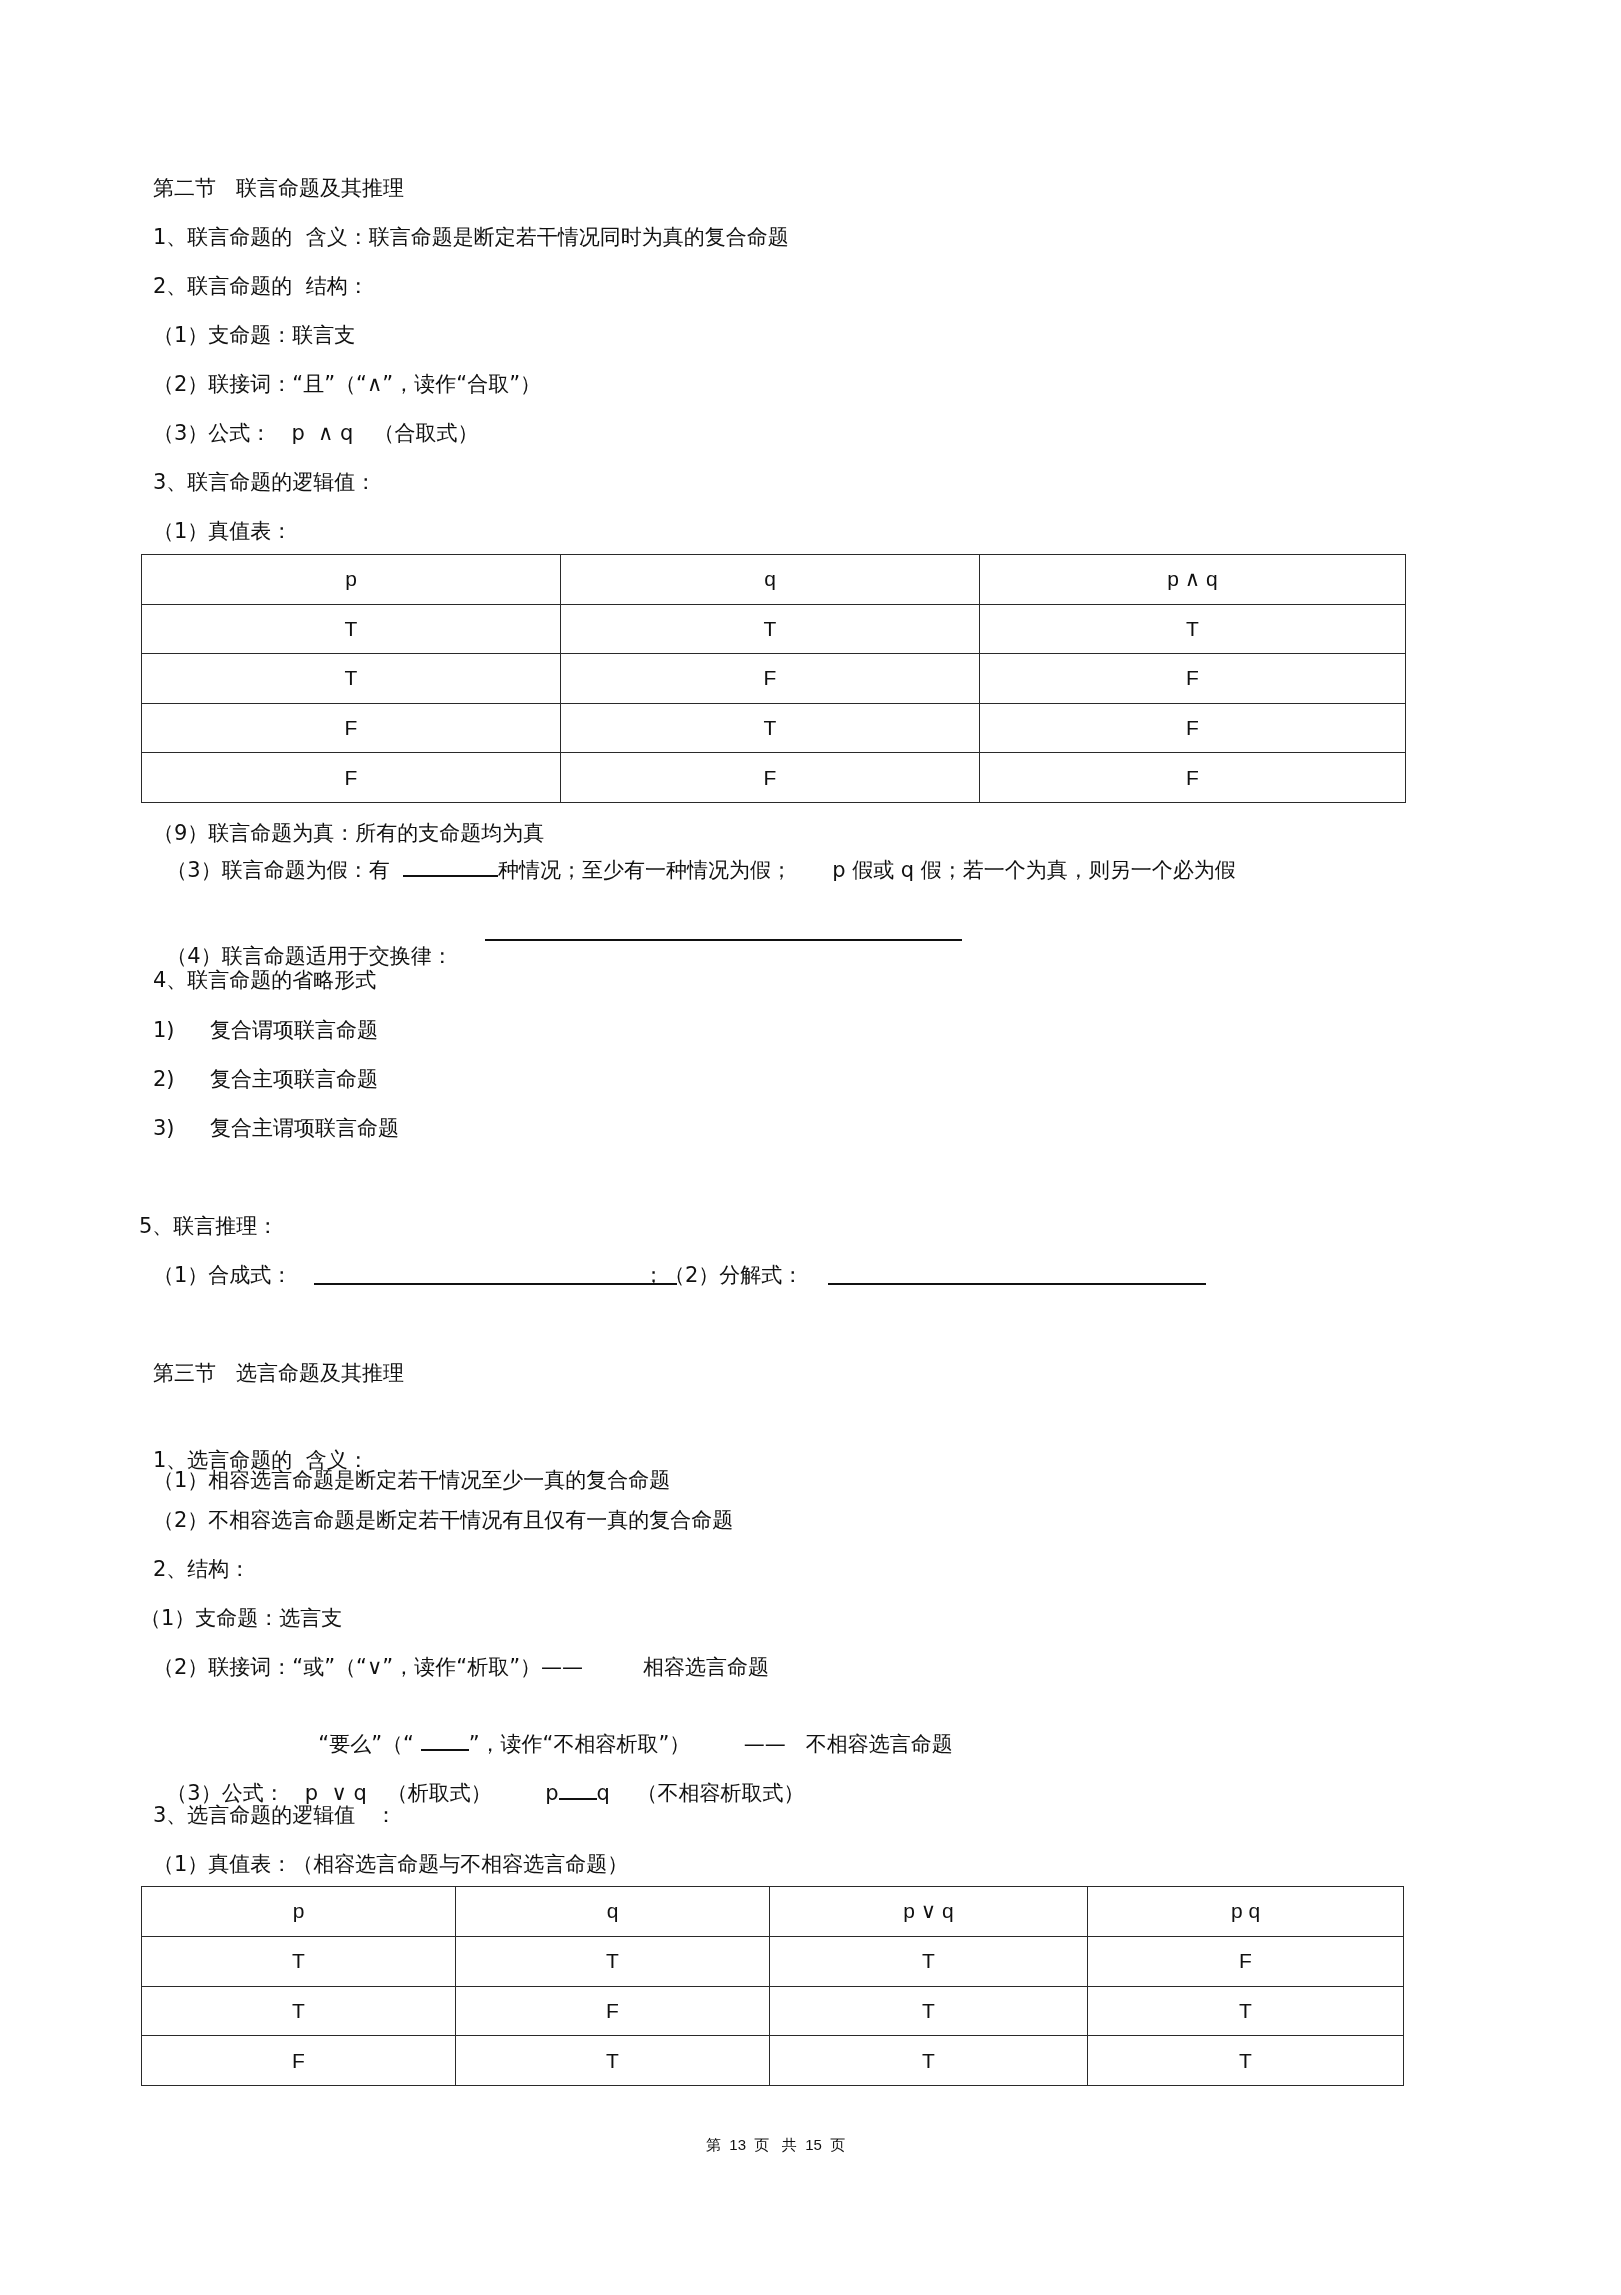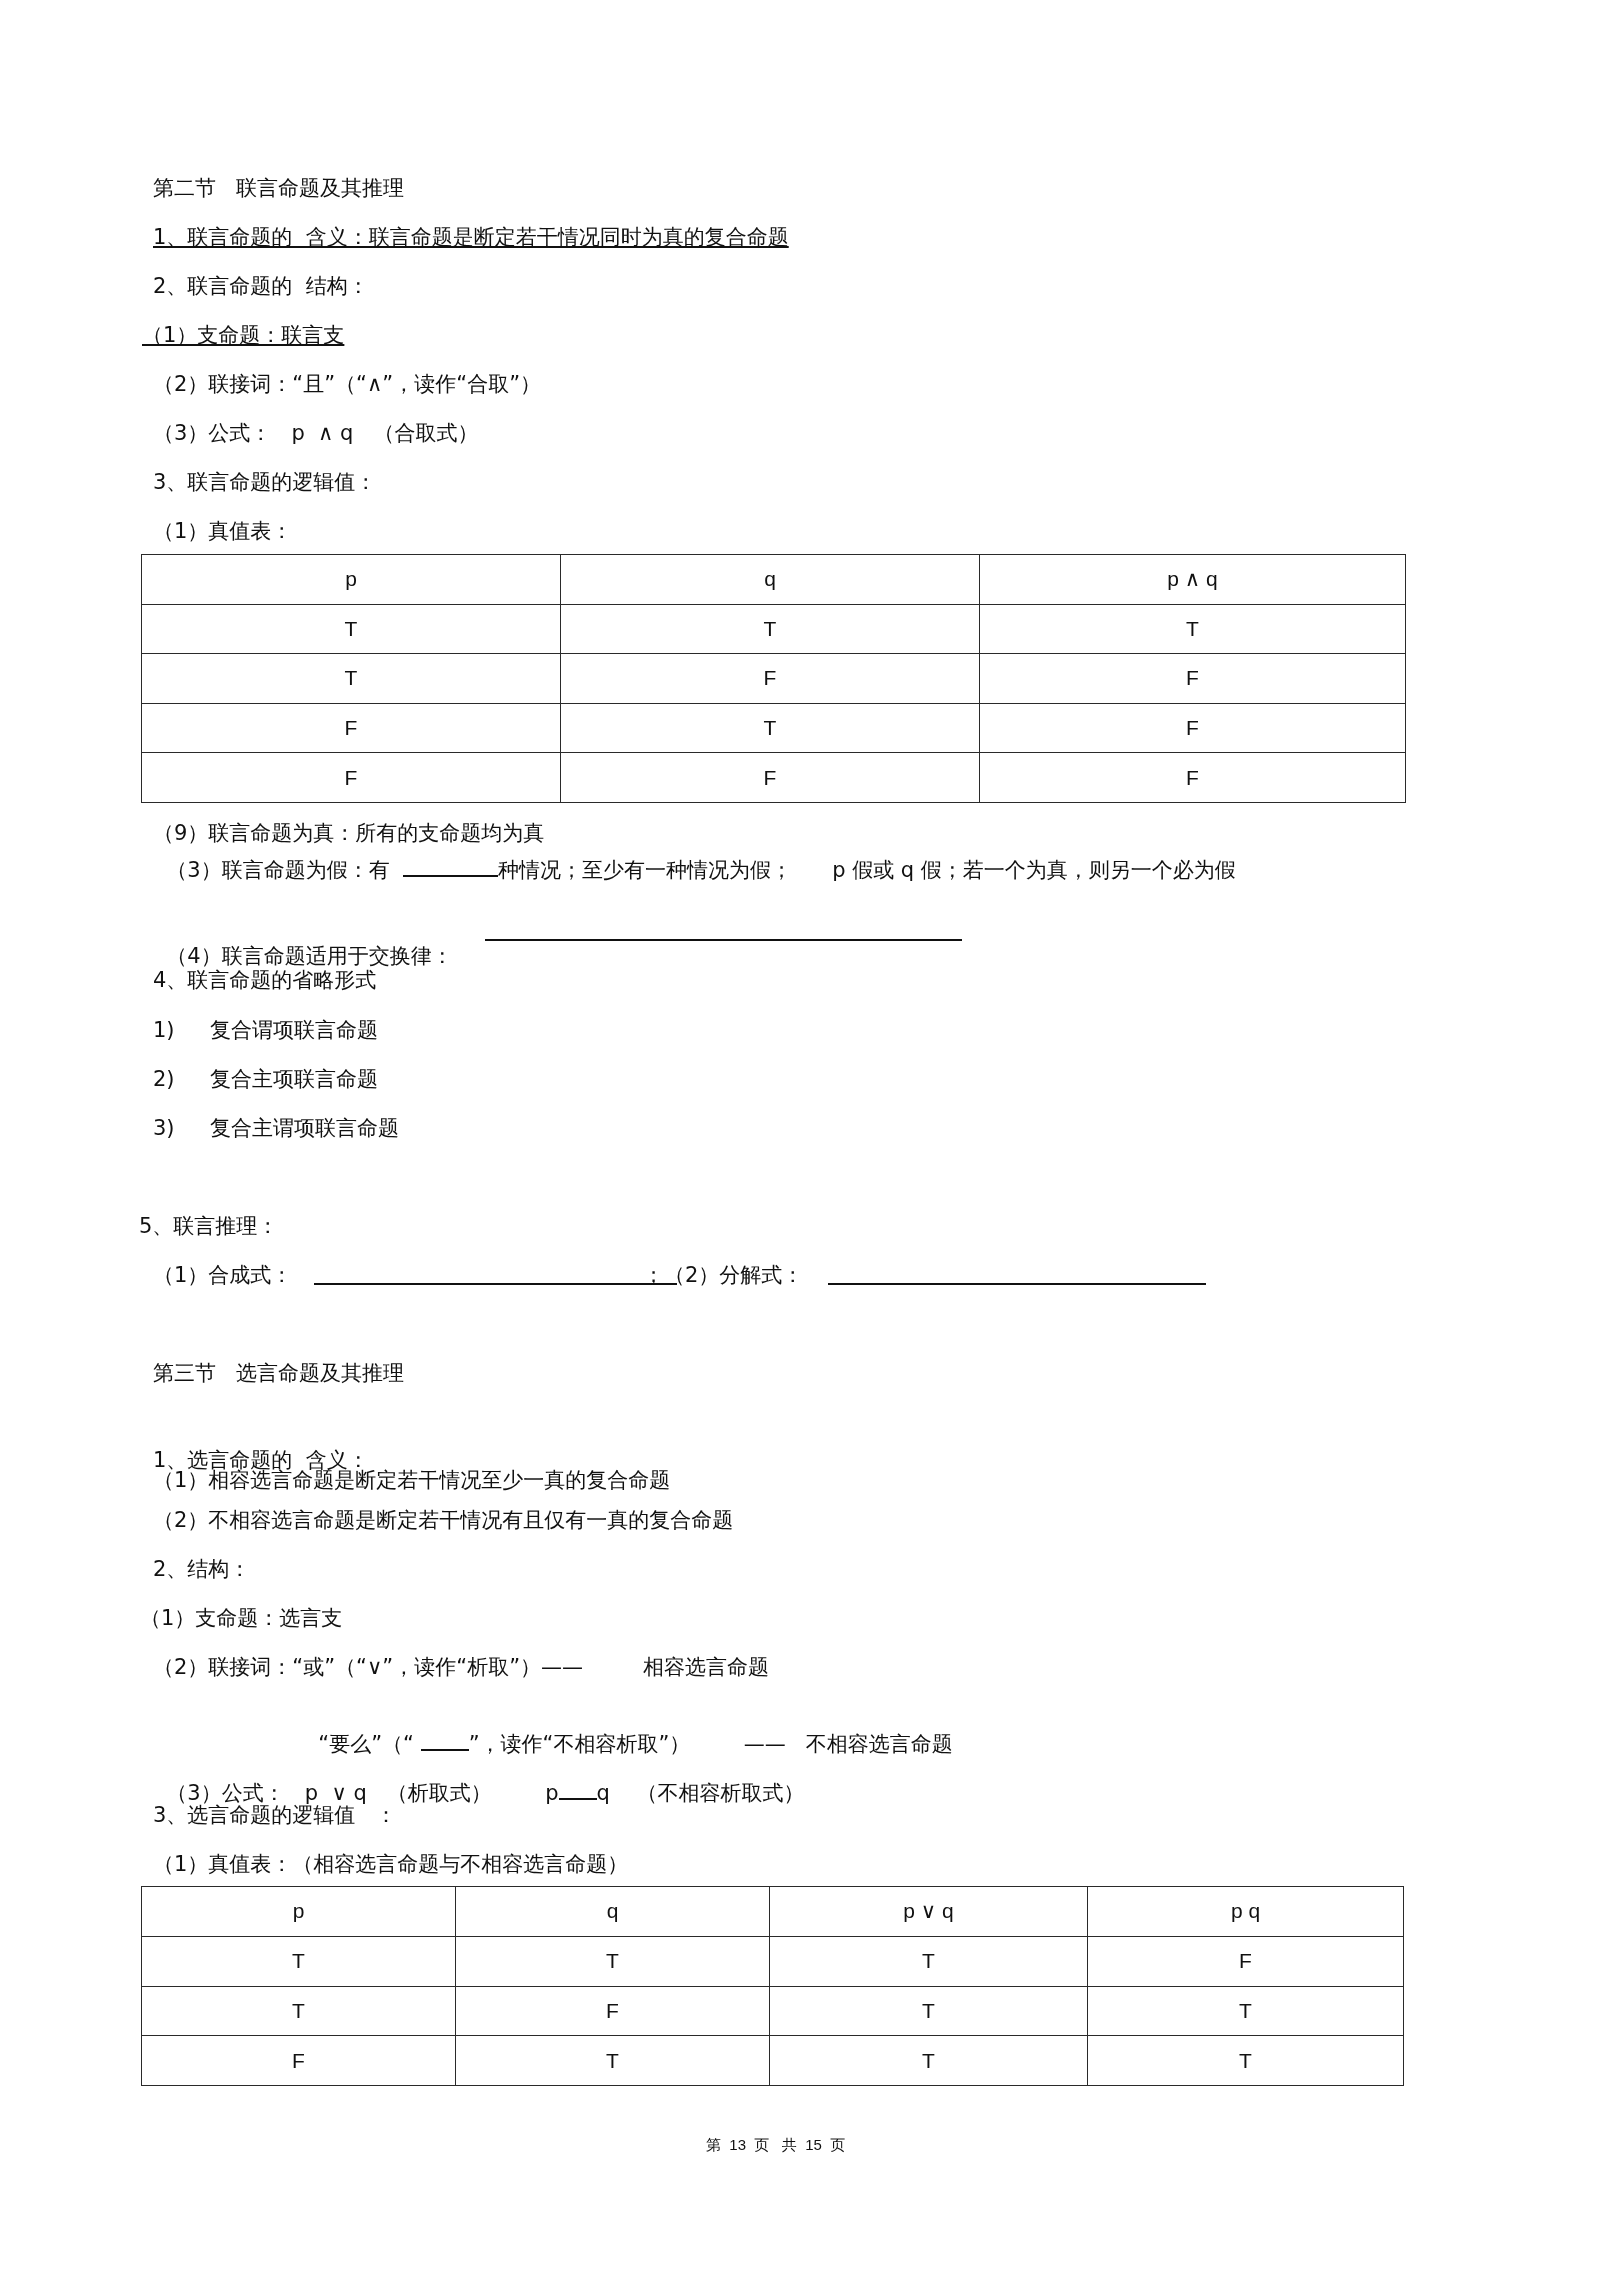--- a/index.html
+++ b/index.html
@@ -10,23 +10,23 @@
   .blank { display: inline-block; border-bottom: 2.5px solid #111; height: 19px; vertical-align: baseline; }
   table.tt { position: absolute; border-collapse: collapse; table-layout: fixed; }
   table.tt td { border: 1.9px solid #2a2a2a; text-align: center; vertical-align: middle;
                 font-family: "Liberation Sans", sans-serif; font-size: 21px; padding: 0; }
   .footer { position: absolute; font-size: 15px; font-family: "Liberation Sans", "DejaVu Sans", sans-serif; }
 </style>
 </head>
 <body>
 
 <div class="line" style="top:176px;left:153px;">第二节   联言命题及其推理</div>
-<div class="line" style="top:225px;left:153px;text-decoration:underline;">1、联言命题的  含义：联言命题是断定若干情况同时为真的复合命题</div>
+<div class="line" style="top:225px;left:153px;">1、联言命题的  含义：联言命题是断定若干情况同时为真的复合命题</div>
 <div class="line" style="top:274px;left:153px;">2、联言命题的  结构：</div>
-<div class="line" style="top:323px;left:142px;text-decoration:underline;">（1）支命题：联言支</div>
+<div class="line" style="top:323px;left:153px;">（1）支命题：联言支</div>
 <div class="line" style="top:372px;left:153px;">（2）联接词：“且”（“∧”，读作“合取”）</div>
 <div class="line" style="top:421px;left:153px;">（3）公式：   p  ∧ q   （合取式）</div>
 <div class="line" style="top:470px;left:153px;">3、联言命题的逻辑值：</div>
 <div class="line" style="top:519px;left:153px;">（1）真值表：</div>
 
 <table class="tt" style="left:141px; top:554px; width:1263px; height:249px;">
   <colgroup>
       <col style="width:419px">
       <col style="width:419px">
       <col style="width:426px">

